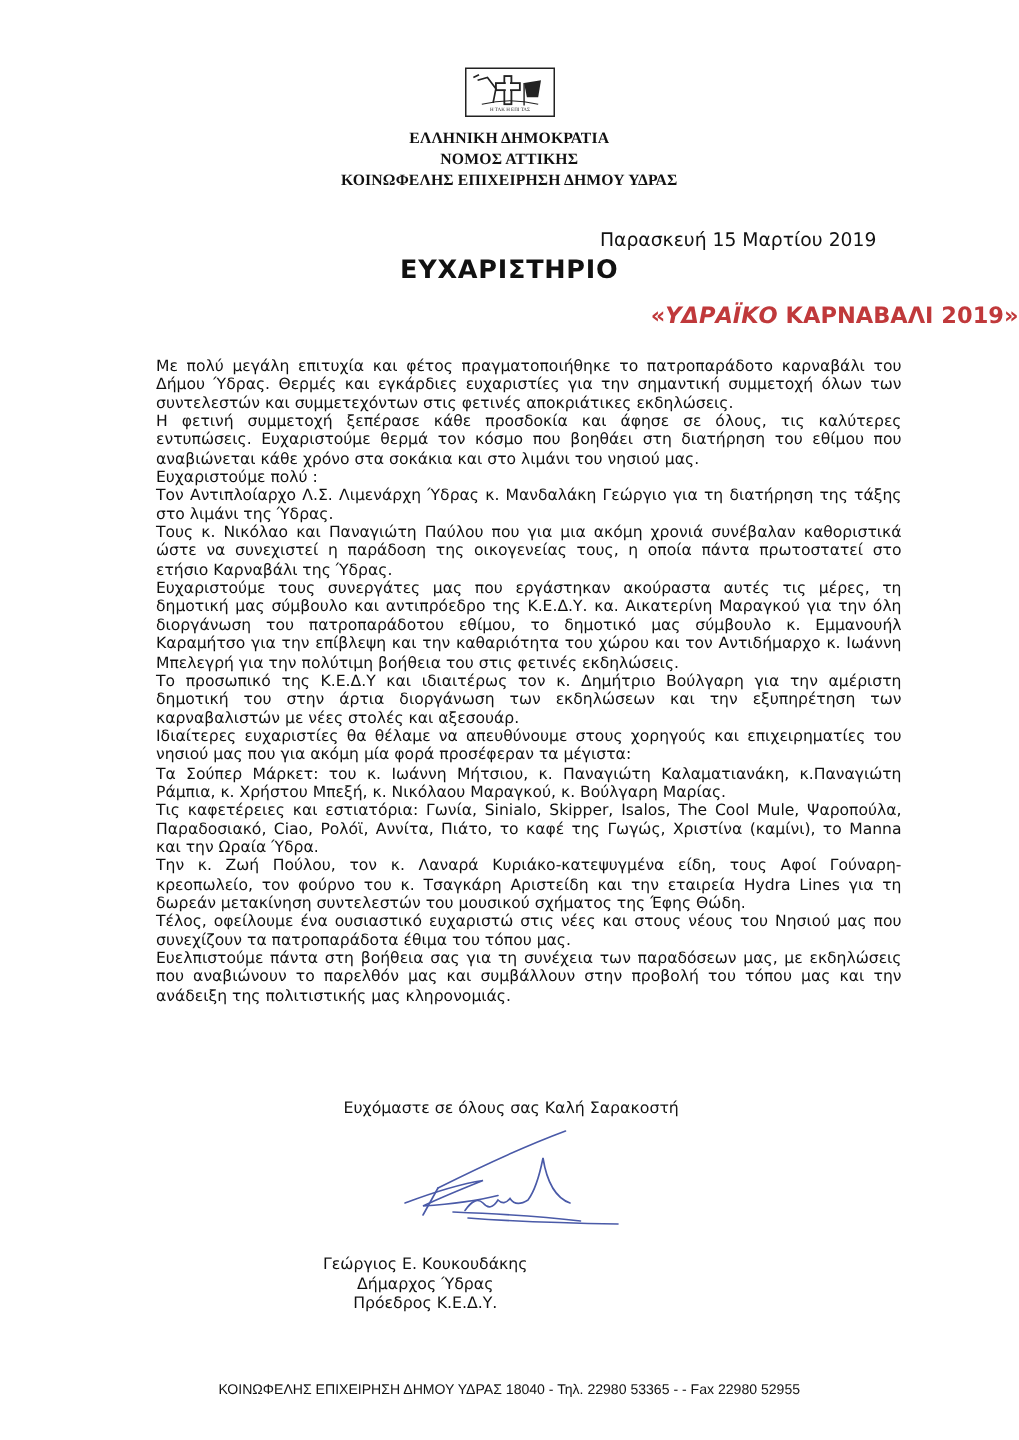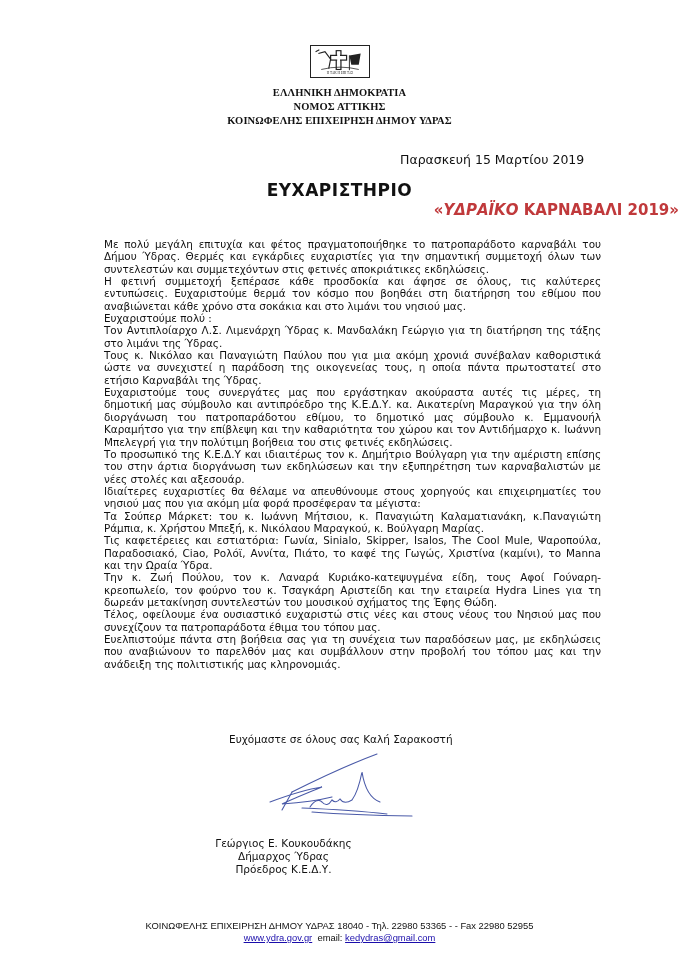--- a/index.html
+++ b/index.html
@@ -1,21 +1,21 @@
 <!DOCTYPE html>
 <html><head>
   <meta charset="utf-8">
   <style>
     html, body { margin: 0; padding: 0; background: #fff; }
     body { width: 679px; height: 960px; position: relative; overflow: hidden; color: #111; }
     .logo { position: absolute; left: 310px; top: 45px; width: 60px; height: 33px; border: 1.5px solid #222; box-sizing: border-box; }
     .logo svg { width: 100%; height: 100%; display: block; }
     .hdr { position: absolute; left: 0; width: 679px; text-align: center; font-family: "Liberation Serif", serif; font-weight: bold; font-size: 10.5px; letter-spacing: 0.1px; }
     .date { position: absolute; left: 400px; top: 152px; font-family: "DejaVu Sans", sans-serif; font-size: 12.5px; }
-    .title { position: absolute; left: 0; width: 679px; top: 180px; text-align: center; font-family: "DejaVu Sans", sans-serif; font-weight: bold; font-size: 17px; letter-spacing: 0.5px; }
+    .title { position: absolute; left: 0; width: 679px; top: 170px; text-align: center; font-family: "DejaVu Sans", sans-serif; font-weight: bold; font-size: 17px; letter-spacing: 0.5px; }
     .subtitle { position: absolute; left: 0; width: 679px; top: 201px; text-align: right; font-family: "DejaVu Sans", sans-serif; font-weight: bold; font-size: 15px; color: #c0393b; }
     .subtitle .it { font-style: italic; }
     .body { position: absolute; left: 104px; top: 238px; width: 497px; font-family: "DejaVu Sans", sans-serif; font-size: 10.4px; line-height: 12.35px; text-align: justify; }
     .body p { margin: 0; }
     .closing { position: absolute; left: 229px; top: 733px; font-family: "DejaVu Sans", sans-serif; font-size: 10.5px; }
     .sig { position: absolute; left: 262px; top: 752px; width: 160px; height: 65px; }
     .signer { position: absolute; left: 0; width: 567px; text-align: center; font-family: "DejaVu Sans", sans-serif; font-size: 10.5px; line-height: 13px; }
     .footer { position: absolute; left: 0; width: 679px; top: 920px; text-align: center; font-family: "Liberation Sans", sans-serif; font-size: 9.4px; line-height: 12px; }
     .footer a { color: #1a0dab; text-decoration: underline; }
   </style>
@@ -48,21 +48,21 @@
   <span>«</span><span class="it">ΥΔΡΑΪΚΟ</span><span> ΚΑΡΝΑΒΑΛΙ  2019»</span>
 </div>
 
 <div class="body">
   <p>Με πολύ μεγάλη επιτυχία και φέτος πραγματοποιήθηκε το πατροπαράδοτο καρναβάλι του Δήμου Ύδρας. Θερμές και εγκάρδιες ευχαριστίες για την σημαντική συμμετοχή όλων των συντελεστών και συμμετεχόντων στις φετινές αποκριάτικες εκδηλώσεις.</p>
   <p>Η φετινή συμμετοχή ξεπέρασε κάθε προσδοκία και άφησε σε όλους, τις καλύτερες εντυπώσεις. Ευχαριστούμε θερμά τον κόσμο που βοηθάει στη διατήρηση του εθίμου που αναβιώνεται κάθε χρόνο στα σοκάκια και στο λιμάνι του νησιού μας.</p>
   <p>Ευχαριστούμε πολύ :</p>
   <p>Τον Αντιπλοίαρχο Λ.Σ. Λιμενάρχη Ύδρας κ. Μανδαλάκη Γεώργιο για τη διατήρηση της τάξης στο λιμάνι της Ύδρας.</p>
   <p>Τους κ. Νικόλαο και Παναγιώτη Παύλου που για μια ακόμη χρονιά συνέβαλαν καθοριστικά ώστε να συνεχιστεί η παράδοση της οικογενείας τους, η οποία πάντα πρωτοστατεί στο ετήσιο Καρναβάλι της Ύδρας.</p>
   <p>Ευχαριστούμε τους συνεργάτες μας που εργάστηκαν ακούραστα αυτές τις μέρες, τη δημοτική μας σύμβουλο και αντιπρόεδρο της  Κ.Ε.Δ.Υ. κα. Αικατερίνη Μαραγκού για την όλη διοργάνωση του πατροπαράδοτου εθίμου, το δημοτικό μας σύμβουλο κ. Εμμανουήλ Καραμήτσο για την επίβλεψη και την καθαριότητα του χώρου και τον Αντιδήμαρχο κ. Ιωάννη Μπελεγρή για την πολύτιμη βοήθεια του στις φετινές εκδηλώσεις.</p>
-  <p>Το προσωπικό της Κ.Ε.Δ.Υ και ιδιαιτέρως τον κ. Δημήτριο Βούλγαρη για την αμέριστη επίσης του στην άρτια διοργάνωση των εκδηλώσεων και την εξυπηρέτηση των καρναβαλιστών με νέες στολές και αξεσουάρ.</p>
+  <p>Το προσωπικό της Κ.Ε.Δ.Υ και ιδιαιτέρως τον κ. Δημήτριο Βούλγαρη για την αμέριστη δημοτική του στην άρτια διοργάνωση των εκδηλώσεων και την εξυπηρέτηση των καρναβαλιστών με νέες στολές και αξεσουάρ.</p>
   <p>Ιδιαίτερες ευχαριστίες θα θέλαμε να απευθύνουμε στους χορηγούς και επιχειρηματίες του νησιού μας που για ακόμη μία φορά προσέφεραν τα μέγιστα:</p>
   <p>Τα Σούπερ Μάρκετ: του κ. Ιωάννη Μήτσιου, κ. Παναγιώτη Καλαματιανάκη, κ.Παναγιώτη Ράμπια, κ. Χρήστου Μπεξή, κ. Νικόλαου Μαραγκού, κ. Βούλγαρη Μαρίας.</p>
   <p>Τις καφετέρειες και εστιατόρια: Γωνία, Sinialo, Skipper, Isalos, The Cool Mule, Ψαροπούλα, Παραδοσιακό, Ciao, Ρολόϊ, Αννίτα, Πιάτο, το καφέ της Γωγώς, Χριστίνα (καμίνι), το Manna και την Ωραία Ύδρα.</p>
   <p>Την κ. Ζωή Πούλου, τον κ. Λαναρά Κυριάκο-κατεψυγμένα είδη, τους Αφοί Γούναρη-κρεοπωλείο, τον φούρνο του κ. Τσαγκάρη Αριστείδη και την εταιρεία Hydra Lines για τη δωρεάν μετακίνηση συντελεστών του μουσικού σχήματος της Έφης Θώδη.</p>
   <p>Τέλος, οφείλουμε ένα ουσιαστικό ευχαριστώ στις νέες και στους νέους του Νησιού μας που συνεχίζουν τα πατροπαράδοτα έθιμα του τόπου μας.</p>
   <p>Ευελπιστούμε πάντα στη βοήθεια σας για τη συνέχεια των παραδόσεων μας, με εκδηλώσεις που αναβιώνουν το παρελθόν μας και συμβάλλουν στην προβολή του τόπου μας και την ανάδειξη της πολιτιστικής μας κληρονομιάς.</p>
 </div>
 
 <div class="closing">Ευχόμαστε σε όλους σας Καλή Σαρακοστή</div>
 
@@ -78,18 +78,13 @@
     </g>
   </svg>
 </div>
 
 <div class="signer" style="top:837px;">Γεώργιος Ε. Κουκουδάκης</div>
 <div class="signer" style="top:850px;">Δήμαρχος Ύδρας</div>
 <div class="signer" style="top:863px;">Πρόεδρος Κ.Ε.Δ.Υ.</div>
 
 <div class="footer">
   <div>ΚΟΙΝΩΦΕΛΗΣ ΕΠΙΧΕΙΡΗΣΗ ΔΗΜΟΥ ΥΔΡΑΣ 18040 - Τηλ. 22980 53365 - - Fax 22980 52955</div>
-  <div>
-    <a>www.ydra.gov.gr</a>
-    &nbsp;<span>email:</span>
-    <a>kedydras@gmail.com</a>
-  </div>
 </div>
 
 </body></html>

